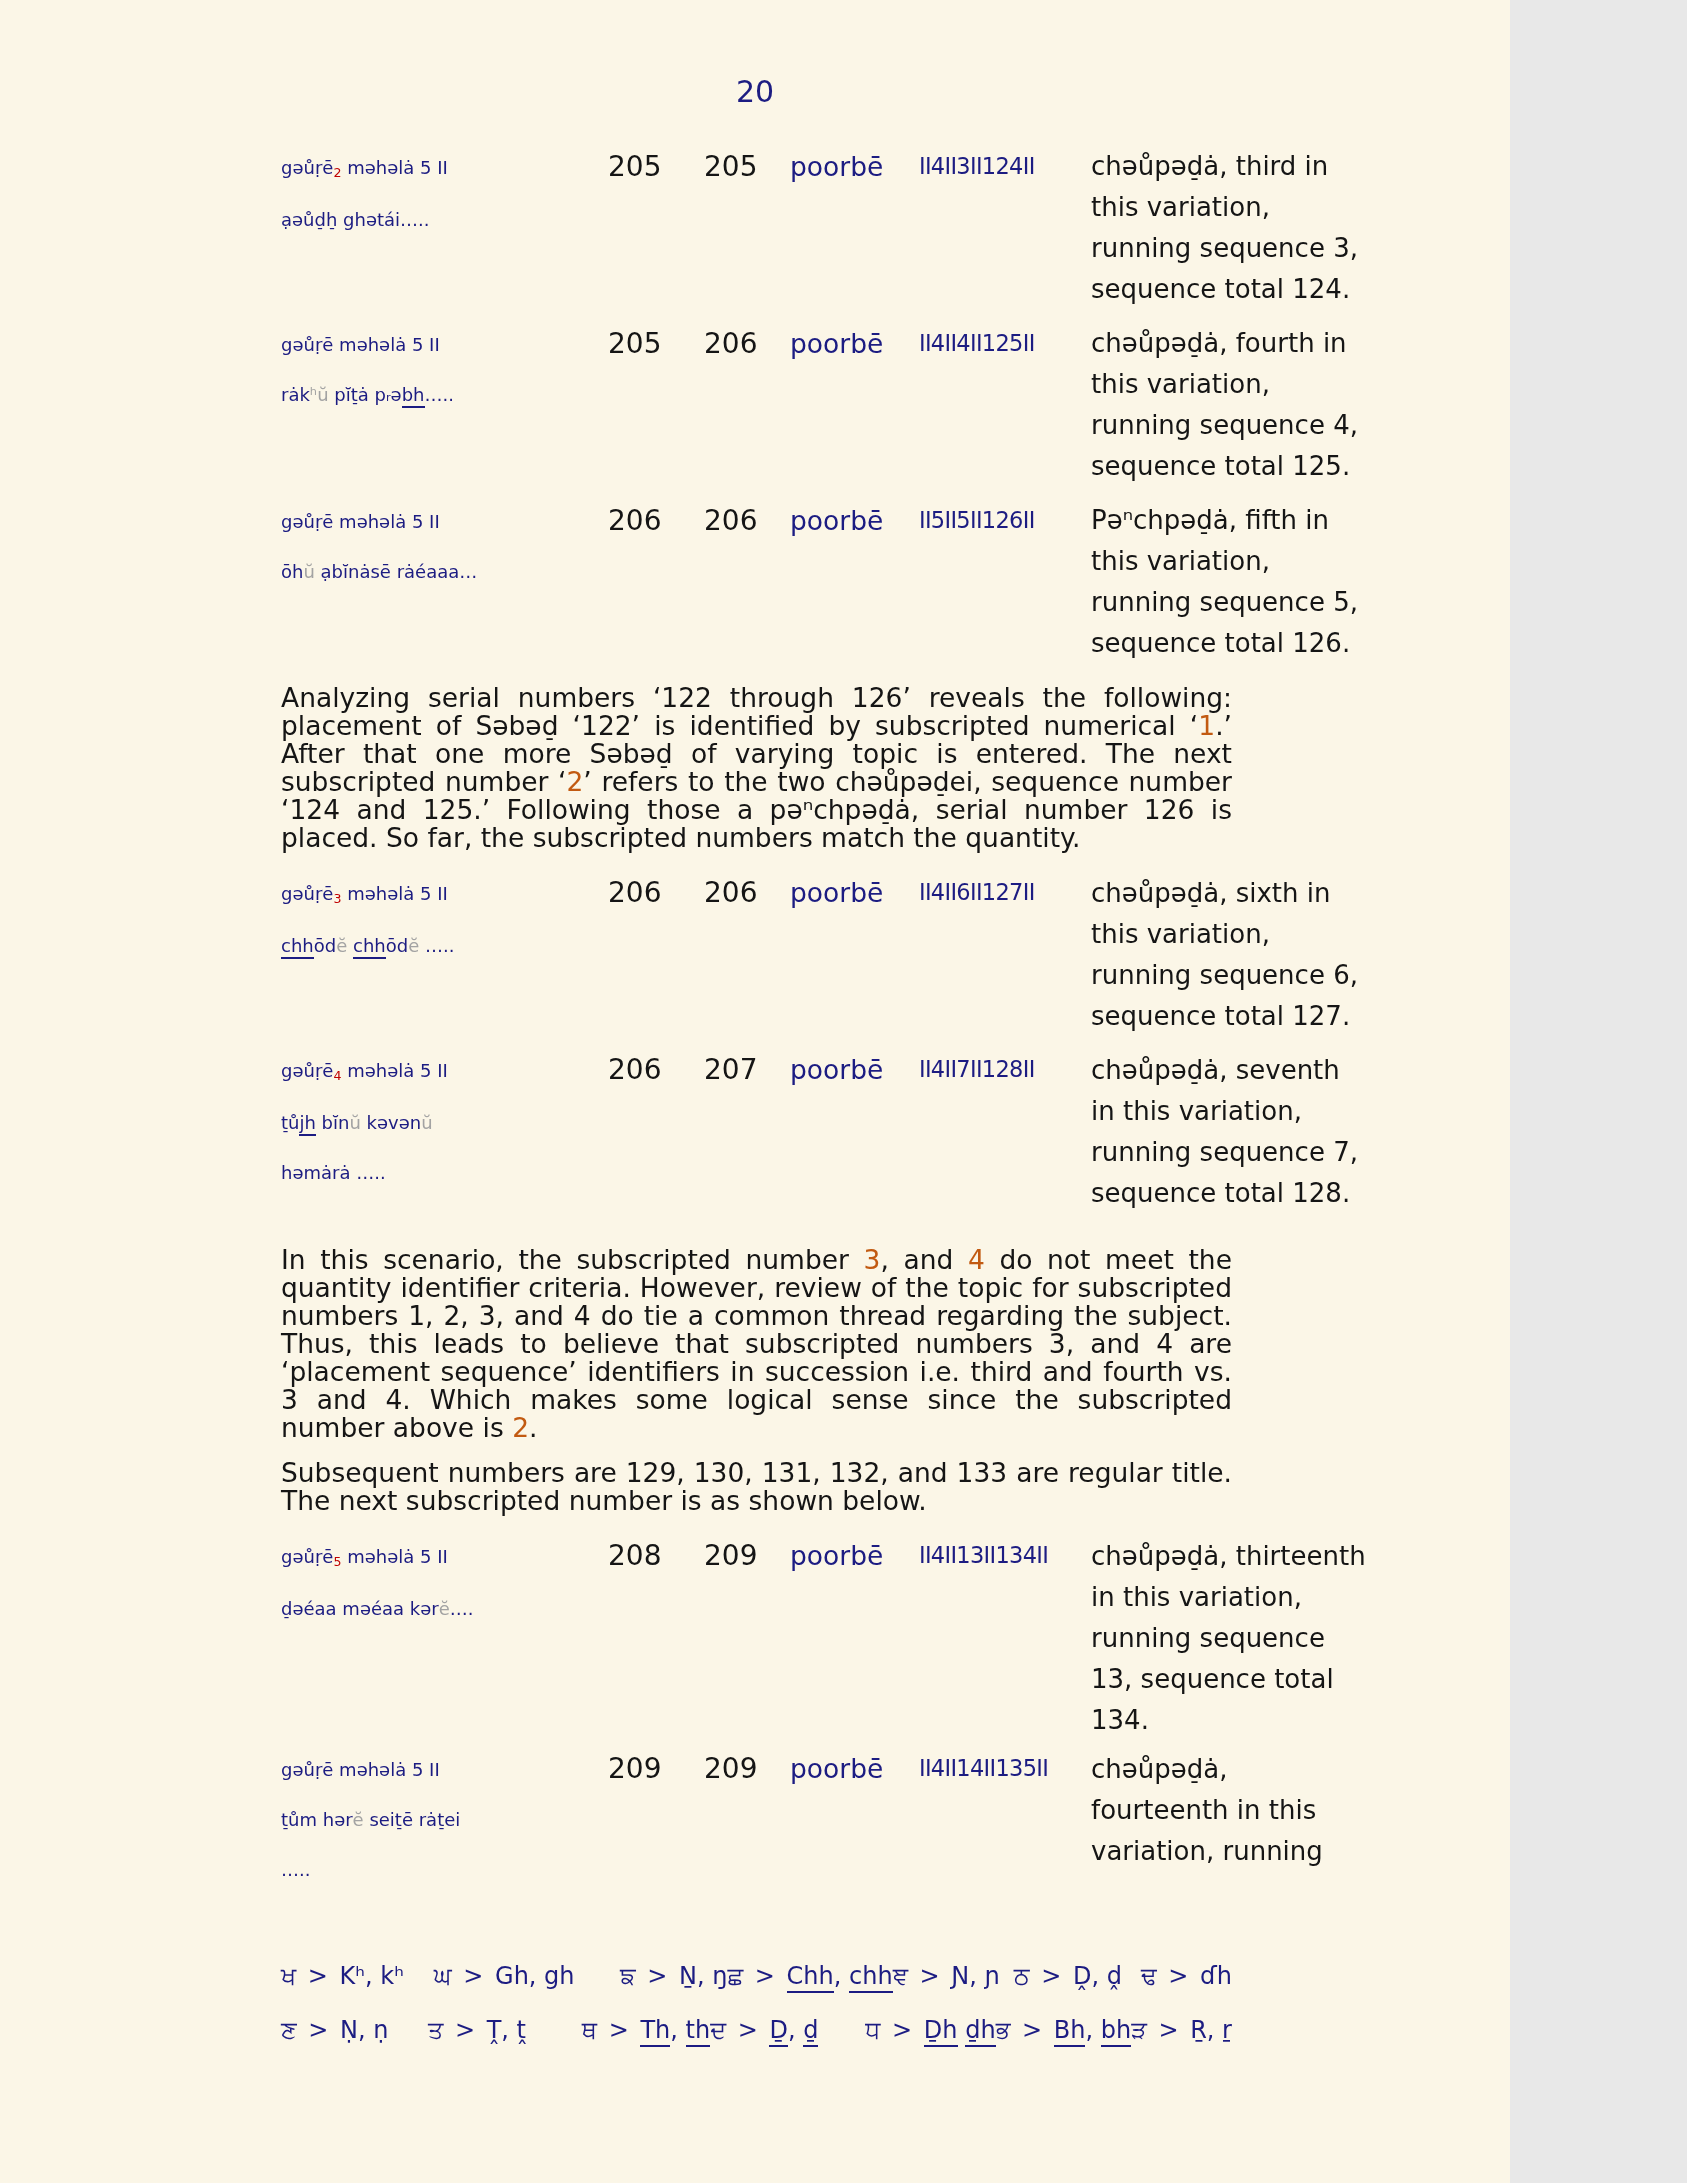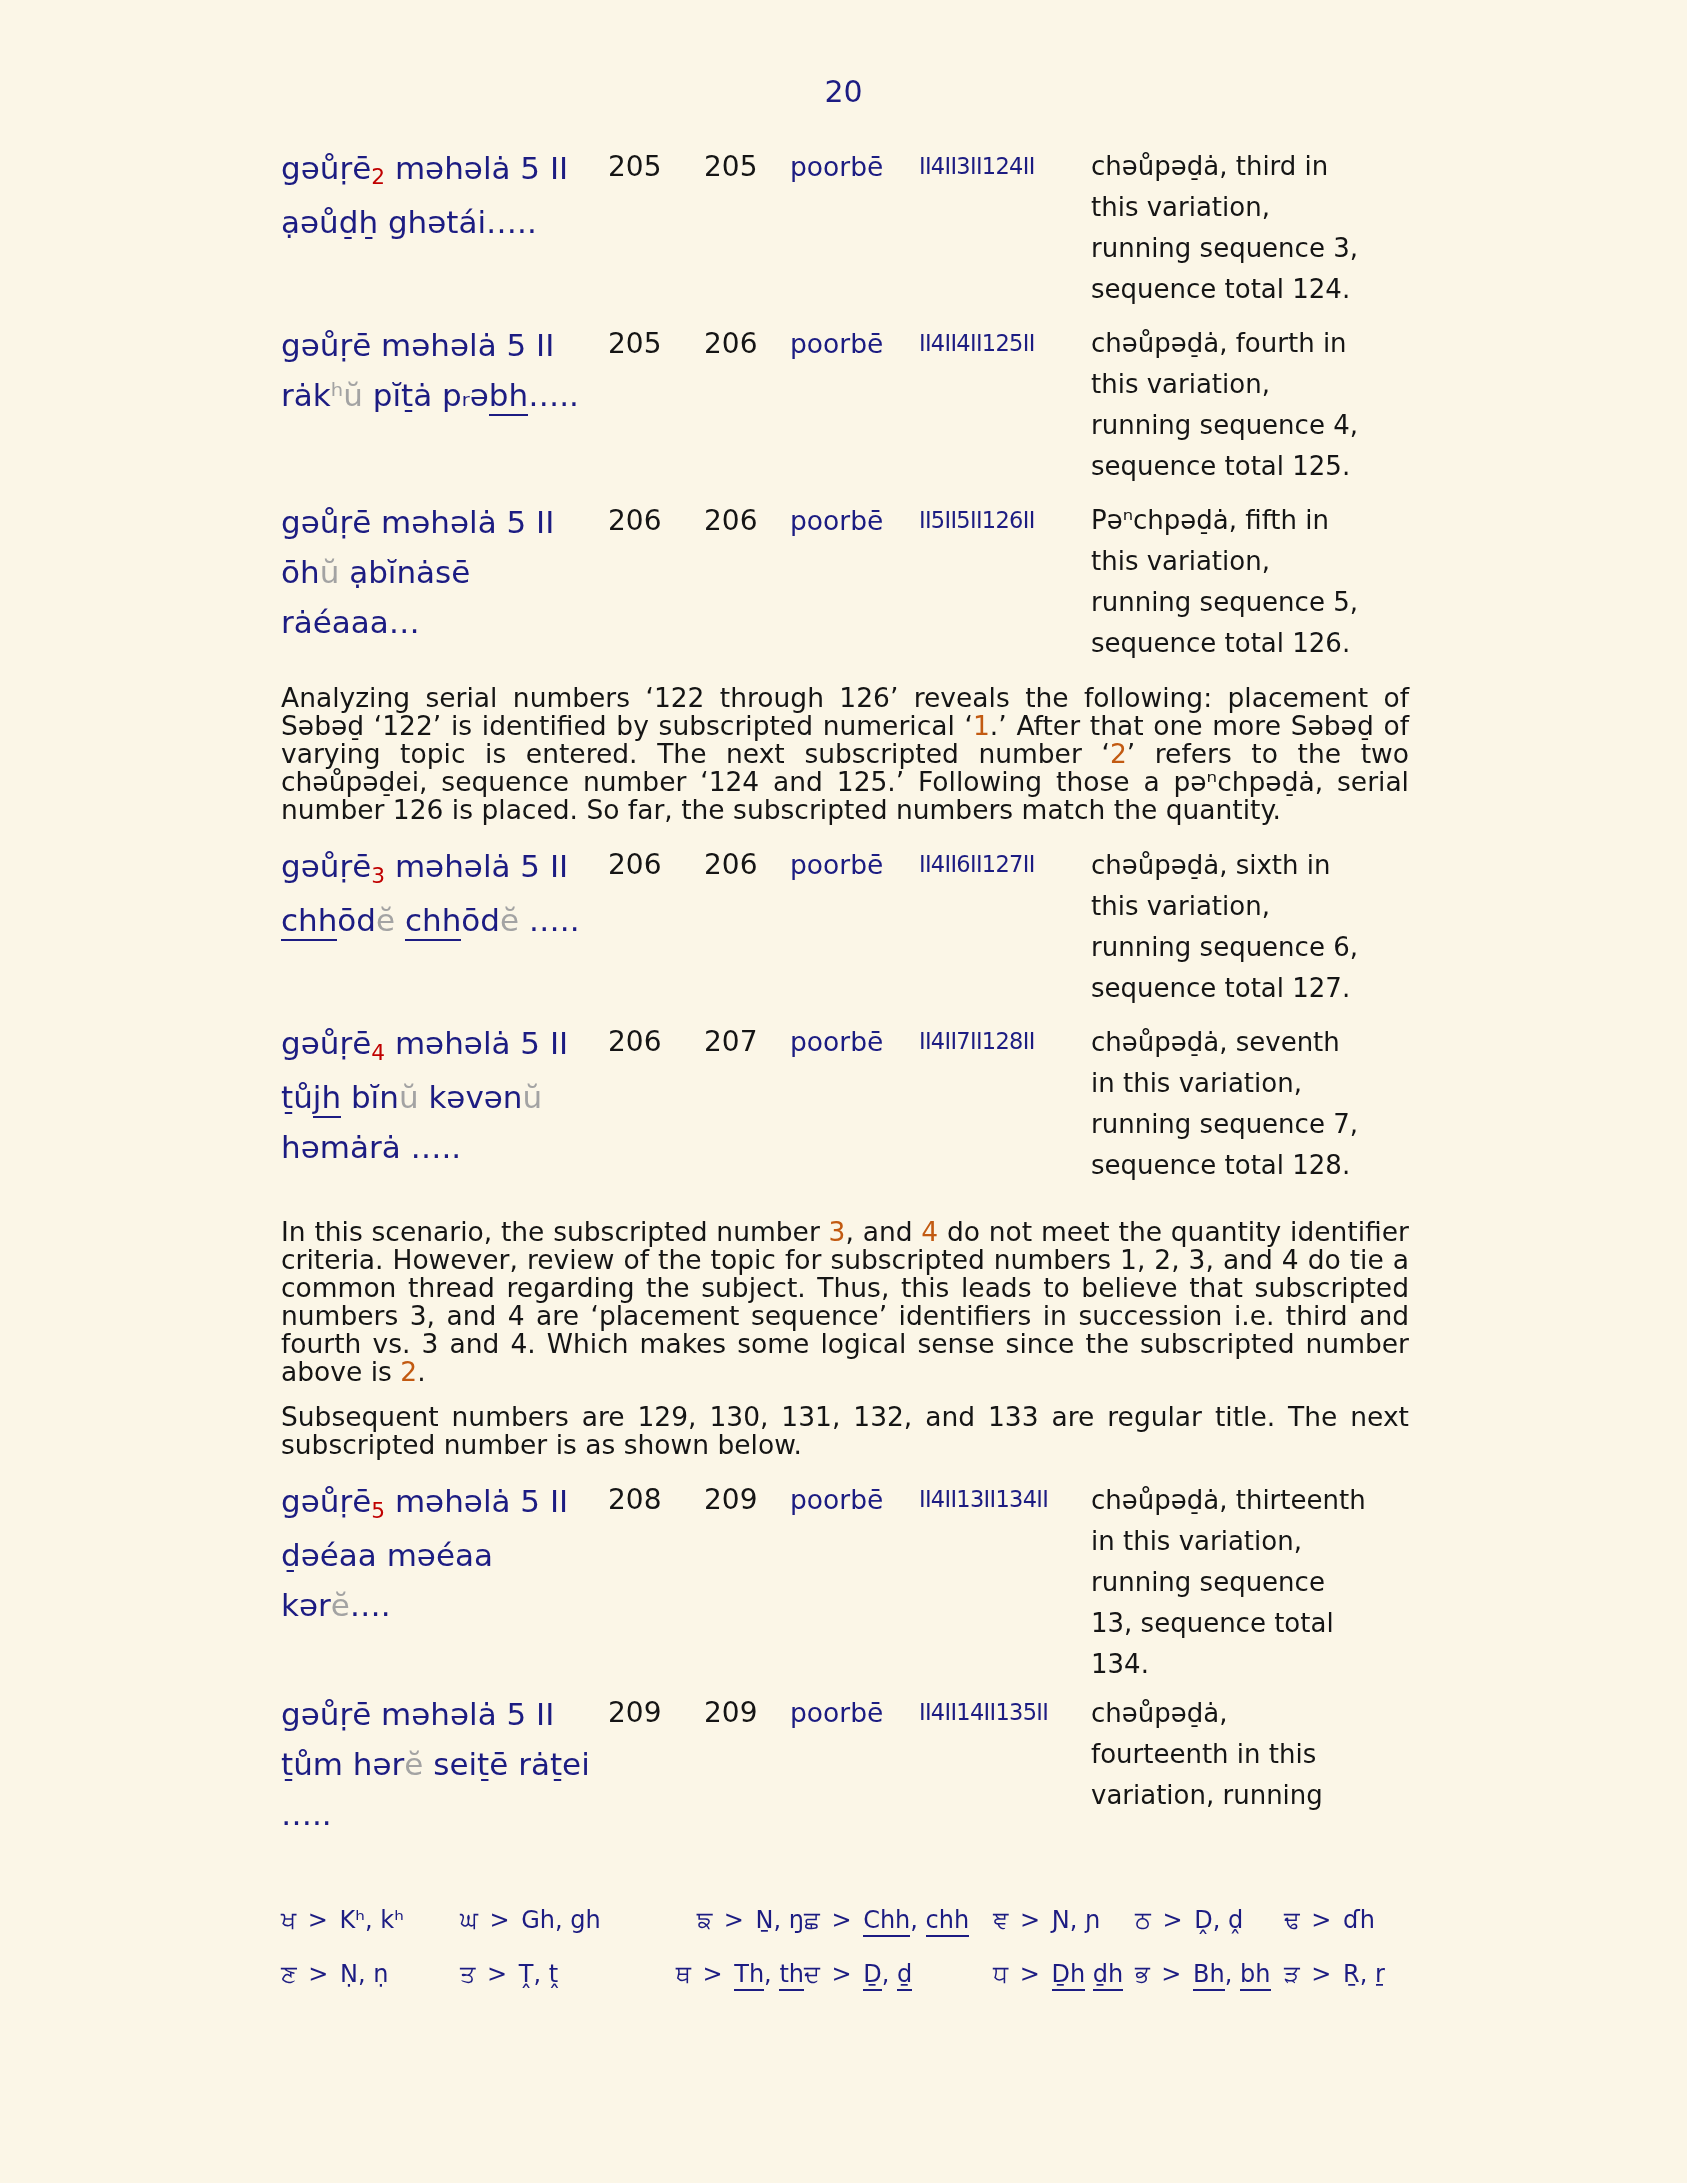--- a/index.html
+++ b/index.html
@@ -6,21 +6,21 @@
     --blue:#1C1C82;
     --red:#C00000;
     --orange:#C25A11;
     --grey:#A3A3A3;
     --ink:#151515;
     --bg:#FBF6E7;
   }
   html,body{margin:0;padding:0;background:#e8e8e8;}
   .page{
     position:relative;
-    width:1687px;height:2183px;
+    width:1510px;height:2183px;
     background:var(--bg);
     font-family:"DejaVu Sans",sans-serif;
     color:var(--ink);
     overflow:hidden;
     box-sizing:border-box;
   }
   .pagenum{
     padding-top:73px;
     text-align:center;
     font-size:30px;
@@ -36,21 +36,21 @@
     grid-template-columns:327px 96px 86px 129px 172px 278px;
     align-items:start;
     min-height:177px;
   }
   .entry[data-entry="2"]{min-height:153px;}
   .entry[data-entry="4"]{min-height:180px;}
   .entry[data-entry="5"]{min-height:213px;}
   .entry[data-entry="6"]{min-height:139px;}
   .t{
     color:var(--blue);
-    font-size:31px;
+    font-size:18px;
   }
   .t-line{line-height:50px;}
   .num{
     font-size:28px;
     line-height:48px;
     color:var(--ink);
     letter-spacing:0px;
   }
   .marker{
     color:var(--blue);

